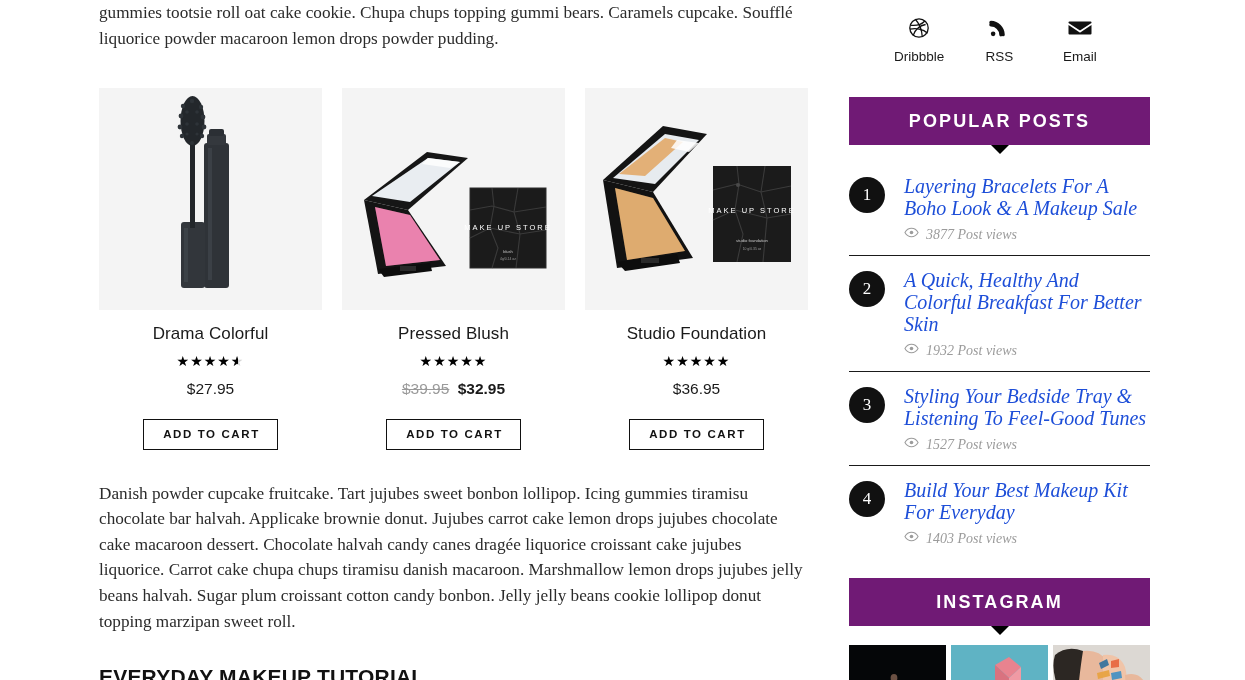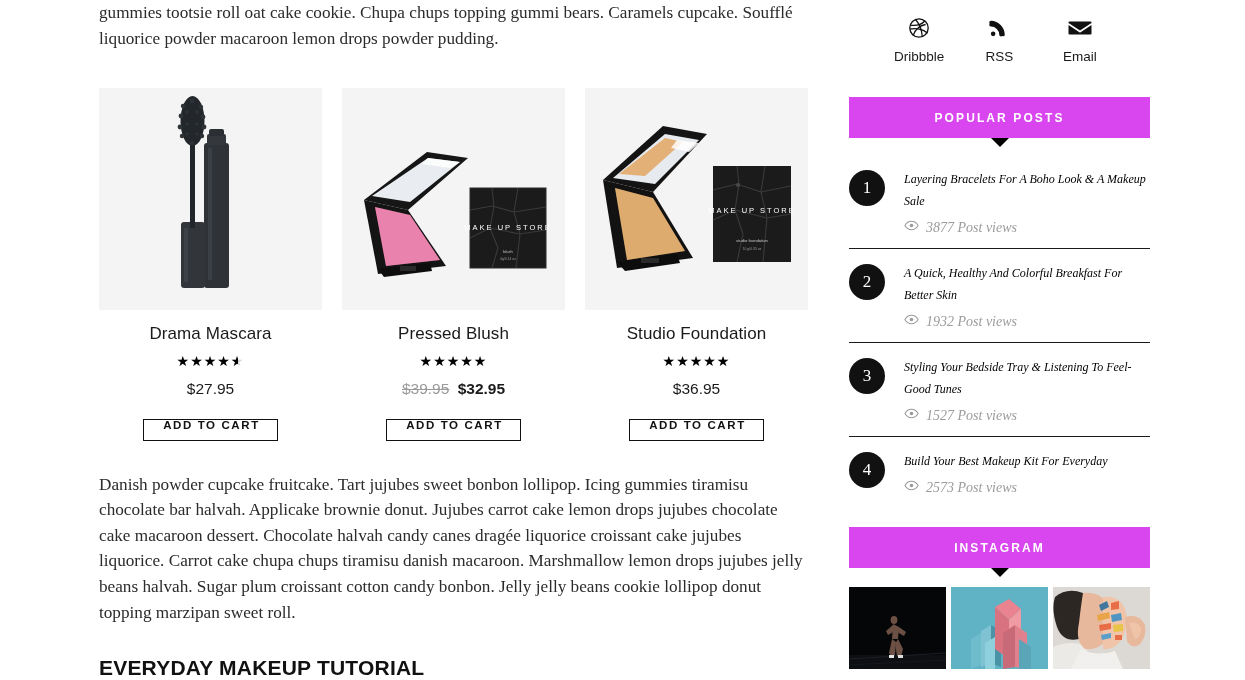--- a/index.html
+++ b/index.html
@@ -114,21 +114,21 @@
   .add-cart-btn {
     margin-top: 21px;
     display: inline-block;
     border: 1px solid #111;
     background: #fff;
     font-family: "Liberation Sans", sans-serif;
     font-size: 11.5px;
     font-weight: 700;
     letter-spacing: 1.6px;
     color: #111;
-    padding: 0 17px 8px 19px;
+    padding: 9px 17px 8px 19px;
     cursor: pointer;
     line-height: 1;
   }
 
   .para-block { margin-top: 31px; }
 
   .section-head {
     font-family: "Liberation Sans", sans-serif;
     font-size: 21px;
     font-weight: 700;
@@ -167,27 +167,27 @@
   .social-label {
     font-family: "Liberation Sans", sans-serif;
     font-size: 13.5px;
     color: #1a1a1a;
     margin-top: 7px;
   }
 
   
   .widget { margin-top: 0; }
   .widget-header {
-    background: #d946ef;
+    background: #701a75;
     color: #fff;
     text-align: center;
     padding: 14px 0 13px;
     position: relative;
     font-family: "Liberation Sans", sans-serif;
-    font-size: 12px;
+    font-size: 18px;
     font-weight: 700;
     letter-spacing: 2.1px;
   }
   .widget-header::after {
     content: "";
     position: absolute;
     left: 50%;
     bottom: -9px;
     transform: translateX(-50%);
     width: 0; height: 0;
@@ -218,23 +218,23 @@
     display: flex;
     align-items: center;
     justify-content: center;
     margin-right: 19px;
     margin-top: 2px;
   }
   .pp-body { flex: 1; min-width: 0; }
   .pp-title {
     font-family: "Liberation Serif", serif;
     font-style: italic;
-    font-size: 12px;
+    font-size: 20px;
     line-height: 22px;
-    color: #000000;
+    color: #1d4ed8;
   }
   .pp-meta {
     margin-top: 8px;
     font-family: "Liberation Serif", serif;
     font-style: italic;
     font-size: 14px;
     color: #9b9b9b;
     display: flex;
     align-items: flex-start;
     gap: 7px;
@@ -301,21 +301,21 @@
                 <circle cx="93" cy="55" r="2"></circle>
               <circle cx="88" cy="24" r="1.8"></circle>
                 <circle cx="98" cy="24" r="1.8"></circle>
               <circle cx="88" cy="36" r="1.8"></circle>
                 <circle cx="98" cy="36" r="1.8"></circle>
               <circle cx="88" cy="46" r="1.6"></circle>
                 <circle cx="98" cy="46" r="1.6"></circle>
             </g>
           </svg>
         </div>
-        <div class="product-title">Drama Mascara</div>
+        <div class="product-title">Drama Colorful</div>
         <div class="stars">
           <span class="star-wrap">
             <span class="star-bg">★★★★★</span>
             <span class="star-fg" style="width:90%">★★★★★</span>
           </span>
         </div>
         <div class="price-row">
           <span class="price-single">$27.95</span>
         </div>
         <button class="add-cart-btn">ADD TO CART</button>
@@ -519,21 +519,21 @@
           <div class="pp-badge">4</div>
           <div class="pp-body">
             <div class="pp-title">Build Your Best Makeup Kit For Everyday</div>
             <div class="pp-meta">
               <span class="eye-ico">
                 <svg width="15" height="11" viewBox="0 0 16 11" fill="none" stroke="#9b9b9b" stroke-width="1.1">
                   <path d="M1 5.5S3.5 1 8 1s7 4.5 7 4.5 -2.5 4.5 -7 4.5 -7 -4.5 -7 -4.5z"></path>
                   <circle cx="8" cy="5.5" r="1.9" fill="#9b9b9b" stroke="none"></circle>
                 </svg>
               </span>
-              <span>2573 Post views</span>
+              <span>1403 Post views</span>
             </div>
           </div>
         </div>
 
       </div>
     </div>
 
     <div class="widget ig-widget">
       <div class="widget-header">INSTAGRAM</div>
 

